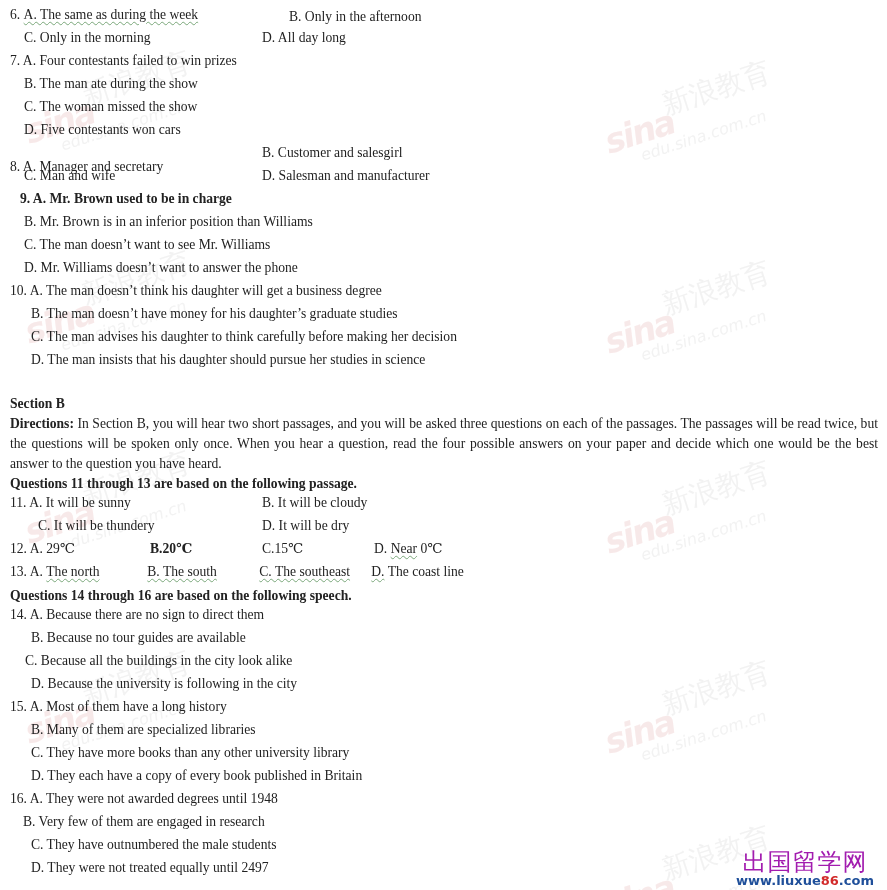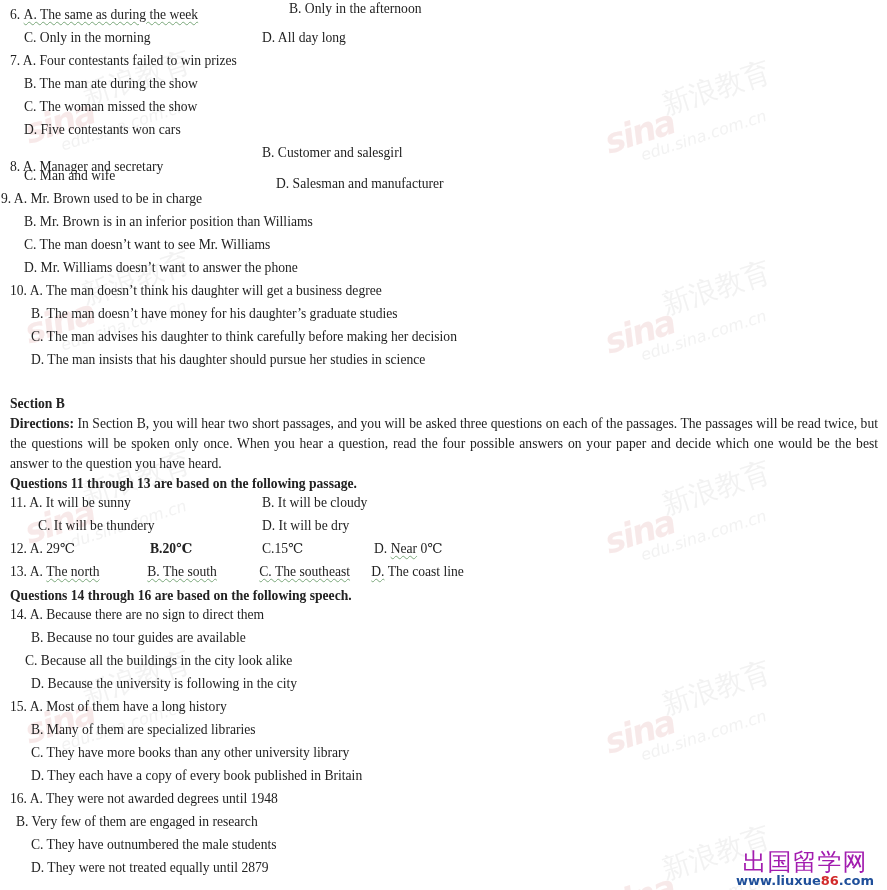--- a/index.html
+++ b/index.html
@@ -92,41 +92,41 @@
 <div class="wm" style="left:590px;top:860px;">
     <span class="logo">sina</span>
     <span class="cn">新浪教育</span>
     <span class="url">edu.sina.com.cn</span>
   </div>
 
 <div class="line" style="left:10px;top:6px;">
   <span>6.</span>
   <span class="wavy" style="display:inline-block;width:268px;">A. The same as during the week</span>
 </div>
-<div class="line" style="left:289px;top:0;text-align:right;"><span>B. Only in the afternoon</span></div>
+<div class="line" style="left:289px;top:8px;text-align:right;"><span>B. Only in the afternoon</span></div>
 <div class="line" style="left:24px;top:29px;">C. Only in the morning</div>
 <div class="line" style="left:262px;top:29px;">D. All day long</div>
 
 <div class="line" style="left:10px;top:52px;">
   <span>7.</span>
   <span>A. Four contestants failed to win prizes</span>
 </div>
 <div class="line" style="left:24px;top:75px;">B. The man ate during the show</div>
 <div class="line" style="left:24px;top:98px;">C. The woman missed the show</div>
 <div class="line" style="left:24px;top:121px;">D. Five contestants won cars</div>
 
 <div class="line" style="left:10px;top:144px;margin-top:14px;">
   <span>8.</span>
   <span>A. Manager and secretary</span>
 </div>
 <div class="line" style="left:262px;top:144px;">B. Customer and salesgirl</div>
 <div class="line" style="left:24px;top:167px;">C. Man and wife</div>
-<div class="line" style="left:276px;top:167px;margin-top:8px;">D. Salesman and manufacturer</div>
+<div class="line" style="left:262px;top:167px;">D. Salesman and manufacturer</div>
 
-<div class="line" style="left:1px;top:190px;">
+<div class="line" style="left:20px;top:190px;font-weight:bold;">
   <span>9.</span>
   <span>A. Mr. Brown used to be in charge</span>
 </div>
 <div class="line" style="left:24px;top:213px;text-align:right;">B. Mr. Brown is in an inferior position than Williams</div>
 <div class="line" style="left:24px;top:236px;">C. The man doesn’t want to see Mr. Williams</div>
 <div class="line" style="left:24px;top:259px;">D. Mr. Williams doesn’t want to answer the phone</div>
 
 <div class="line" style="left:10px;top:282px;">
   <span>10.</span>
   <span>A. The man doesn’t think his daughter will get a business degree</span>
@@ -177,20 +177,20 @@
   <span>A. Most of them have a long history</span>
 </div>
 <div class="line" style="left:31px;top:721px;">B. Many of them are specialized libraries</div>
 <div class="line" style="left:31px;top:744px;">C. They have more books than any other university library</div>
 <div class="line" style="left:31px;top:767px;">D. They each have a copy of every book published in Britain</div>
 
 <div class="line" style="left:10px;top:790px;">
   <span>16.</span>
   <span>A. They were not awarded degrees until 1948</span>
 </div>
-<div class="line" style="left:16px;top:813px;">B. Very few of them are engaged in research</div>
+<div class="line" style="left:23px;top:813px;">B. Very few of them are engaged in research</div>
 <div class="line" style="left:31px;top:836px;">C. They have outnumbered the male students</div>
-<div class="line" style="left:31px;top:859px;">D. They were not treated equally until 2879</div>
+<div class="line" style="left:31px;top:859px;">D. They were not treated equally until 2497</div>
 
 <div class="footer-logo">
   <div class="cn">出国留学网</div>
   <div class="url"><span>www.liuxue</span><span class="red">86</span><span>.com</span></div>
 </div>
 
 </body></html>

